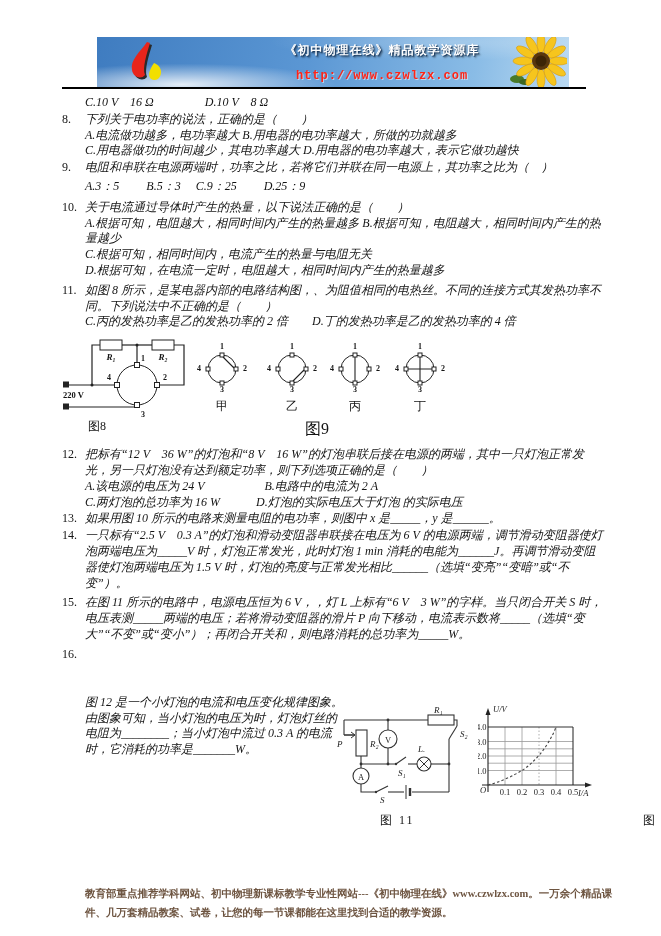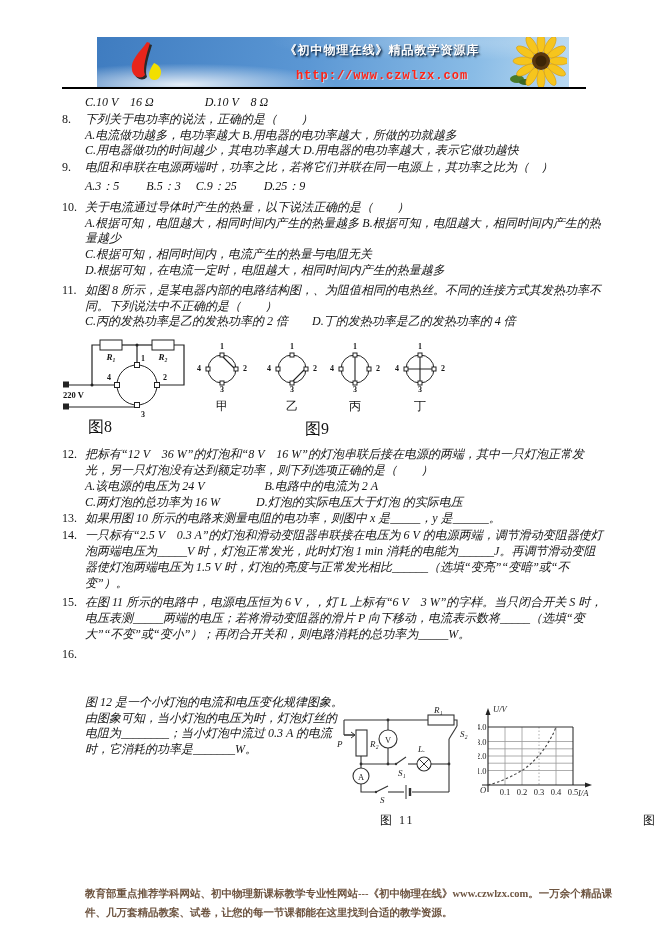--- a/index.html
+++ b/index.html
@@ -29,21 +29,21 @@
   .qnum{width:23px;flex:none;white-space:pre;}
   .qbody{flex:1;min-width:0;}
   .opts-spaced{margin:3px 0 4px 0;}
   .sec-title{margin:3px 0 2px 0;white-space:pre-wrap;}
   .mt4{margin-top:4px;}
   .q16 .qbody{max-width:263px;margin-top:48px;}
 
   
   .figrow{position:relative;height:112px;}
   .fig8-svg{position:absolute;left:0;top:6px;}
-  .fig8-label{position:absolute;left:26px;top:88px;font-size:16px;}
+  .fig8-label{position:absolute;left:26px;top:88px;font-size:12px;}
   .fig9-label{position:absolute;left:243px;top:90px;font-size:16px;}
   .conn{position:absolute;top:12px;width:52px;height:52px;}
   .conn svg{position:absolute;left:0;top:0;}
   .tn{position:absolute;font-size:8px;font-weight:bold;line-height:8px;}
   .tn.t1{left:50%;top:0;transform:translateX(-50%);}
   .tn.t2{right:1px;top:50%;transform:translateY(-50%);}
   .tn.t3{left:50%;bottom:1px;transform:translateX(-50%);}
   .tn.t4{left:1px;top:50%;transform:translateY(-50%);}
   .connlabel{position:absolute;left:0;top:56px;width:100%;text-align:center;font-size:12px;}
   .conn-jia{left:134px;} .conn-yi{left:204px;} .conn-bing{left:267px;} .conn-ding{left:332px;}

